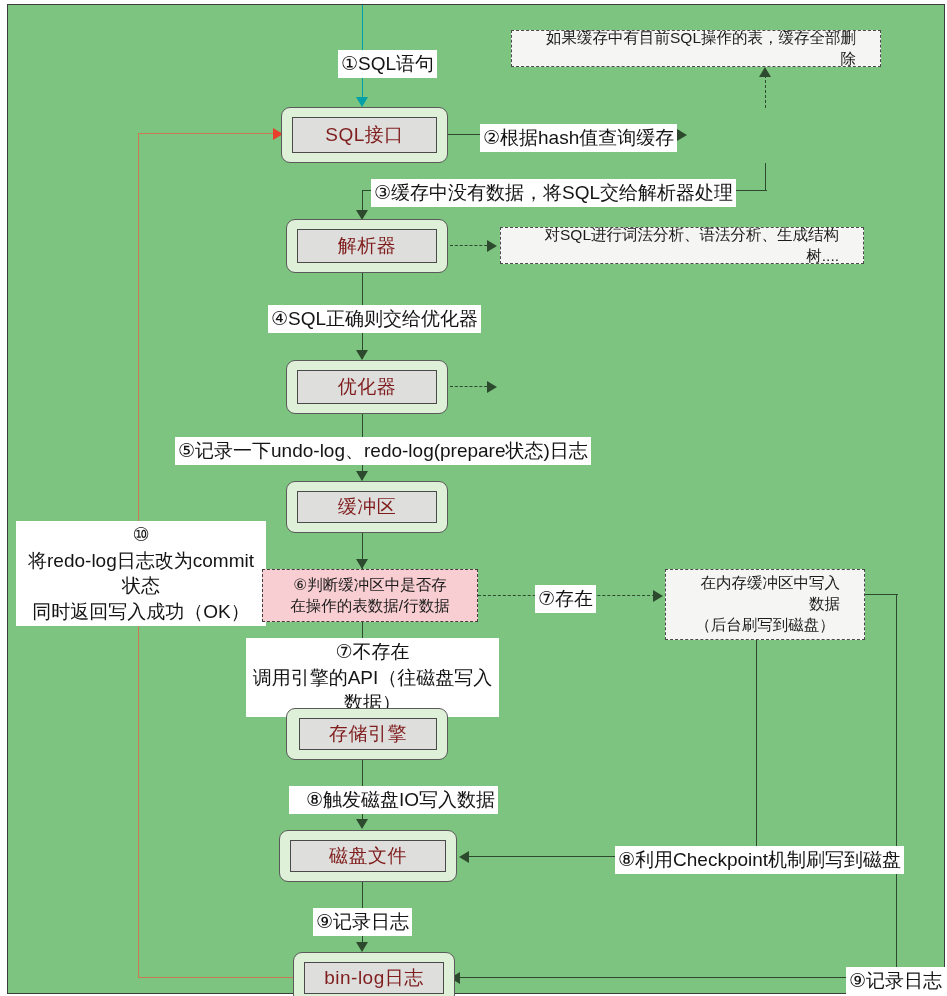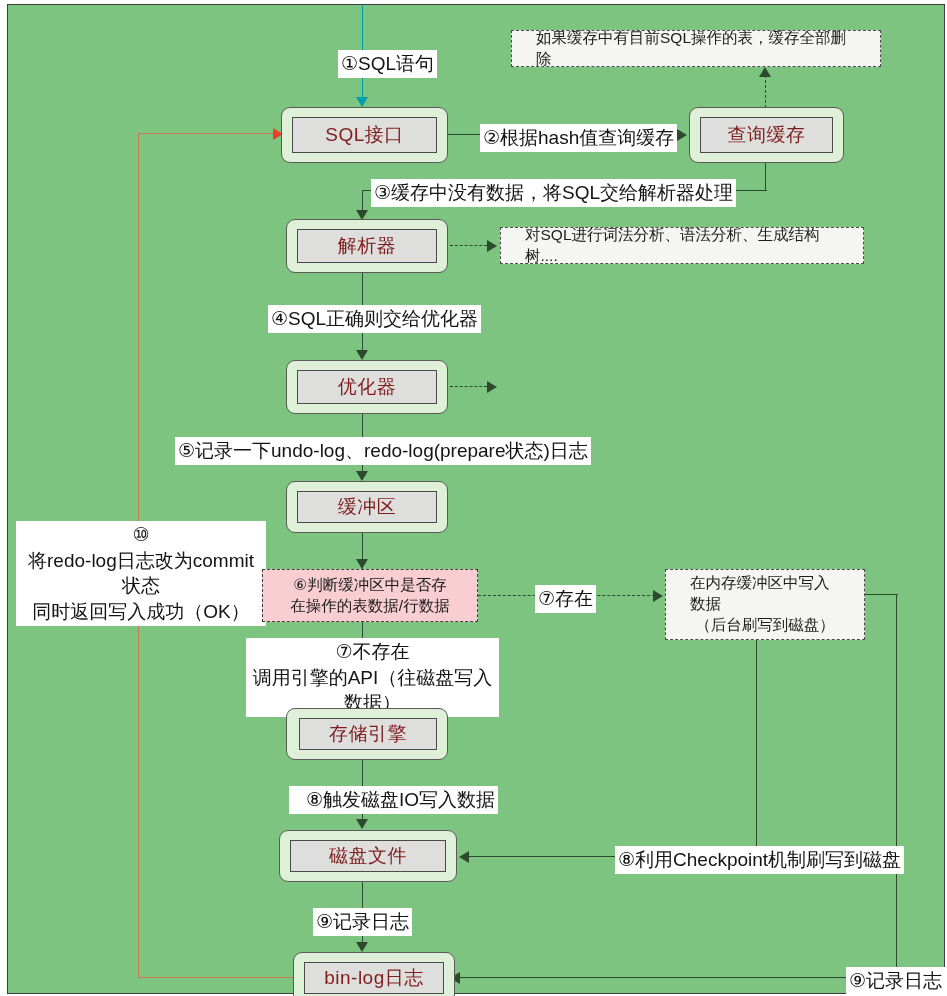--- a/index.html
+++ b/index.html
@@ -39,21 +39,21 @@
     letter-spacing:.5px;
     white-space:nowrap;
   }
   
   .note{
     position:absolute;
     background:#f5f5f3;
     border:1.7px dashed #4a4a4a;
     box-sizing:border-box;
     display:flex;align-items:center;justify-content:center;
-    text-align:left;
+    text-align:right;
     color:#1b1b1b;
     font-size:15.5px;
     line-height:1.35;
     padding:3px 24px;
   }
   .note.pink{ background:#f8ced2; border-color:#3f3f3f; }
   
   .lbl{
     position:absolute;
     background:#ffffff;
@@ -97,23 +97,20 @@
     <div class="lbl" style="left:330px;top:45px;">①SQL语句</div>
 
     <div class="node" style="left:273px;top:102px;width:167px;height:56px;">
       <div class="inner">SQL接口</div>
     </div>
 
     <div class="h" style="left:440px;top:129px;width:237px;"></div>
     <div class="ar right" style="left:669px;top:124px;"></div>
     <div class="lbl" style="left:472px;top:119px;">②根据hash值查询缓存</div>
 
-    <div class="node" style="left:681px;top:102px;width:155px;height:56px;">
-      <div class="inner">查询缓存</div>
-    </div>
 
     <div class="v dash" style="left:757px;top:70px;height:33px;"></div>
     <div class="ar up" style="left:751px;top:62px;"></div>
     <div class="note" style="left:503px;top:25px;width:370px;height:37px;">如果缓存中有目前SQL操作的表，缓存全部删除</div>
 
     <div class="v" style="left:757px;top:158px;height:28px;"></div>
     <div class="h" style="left:354px;top:185px;width:405px;"></div>
     <div class="v" style="left:354px;top:185px;height:28px;"></div>
     <div class="ar down" style="left:348px;top:205px;"></div>
     <div class="lbl" style="left:363px;top:174px;">③缓存中没有数据，将SQL交给解析器处理</div>

